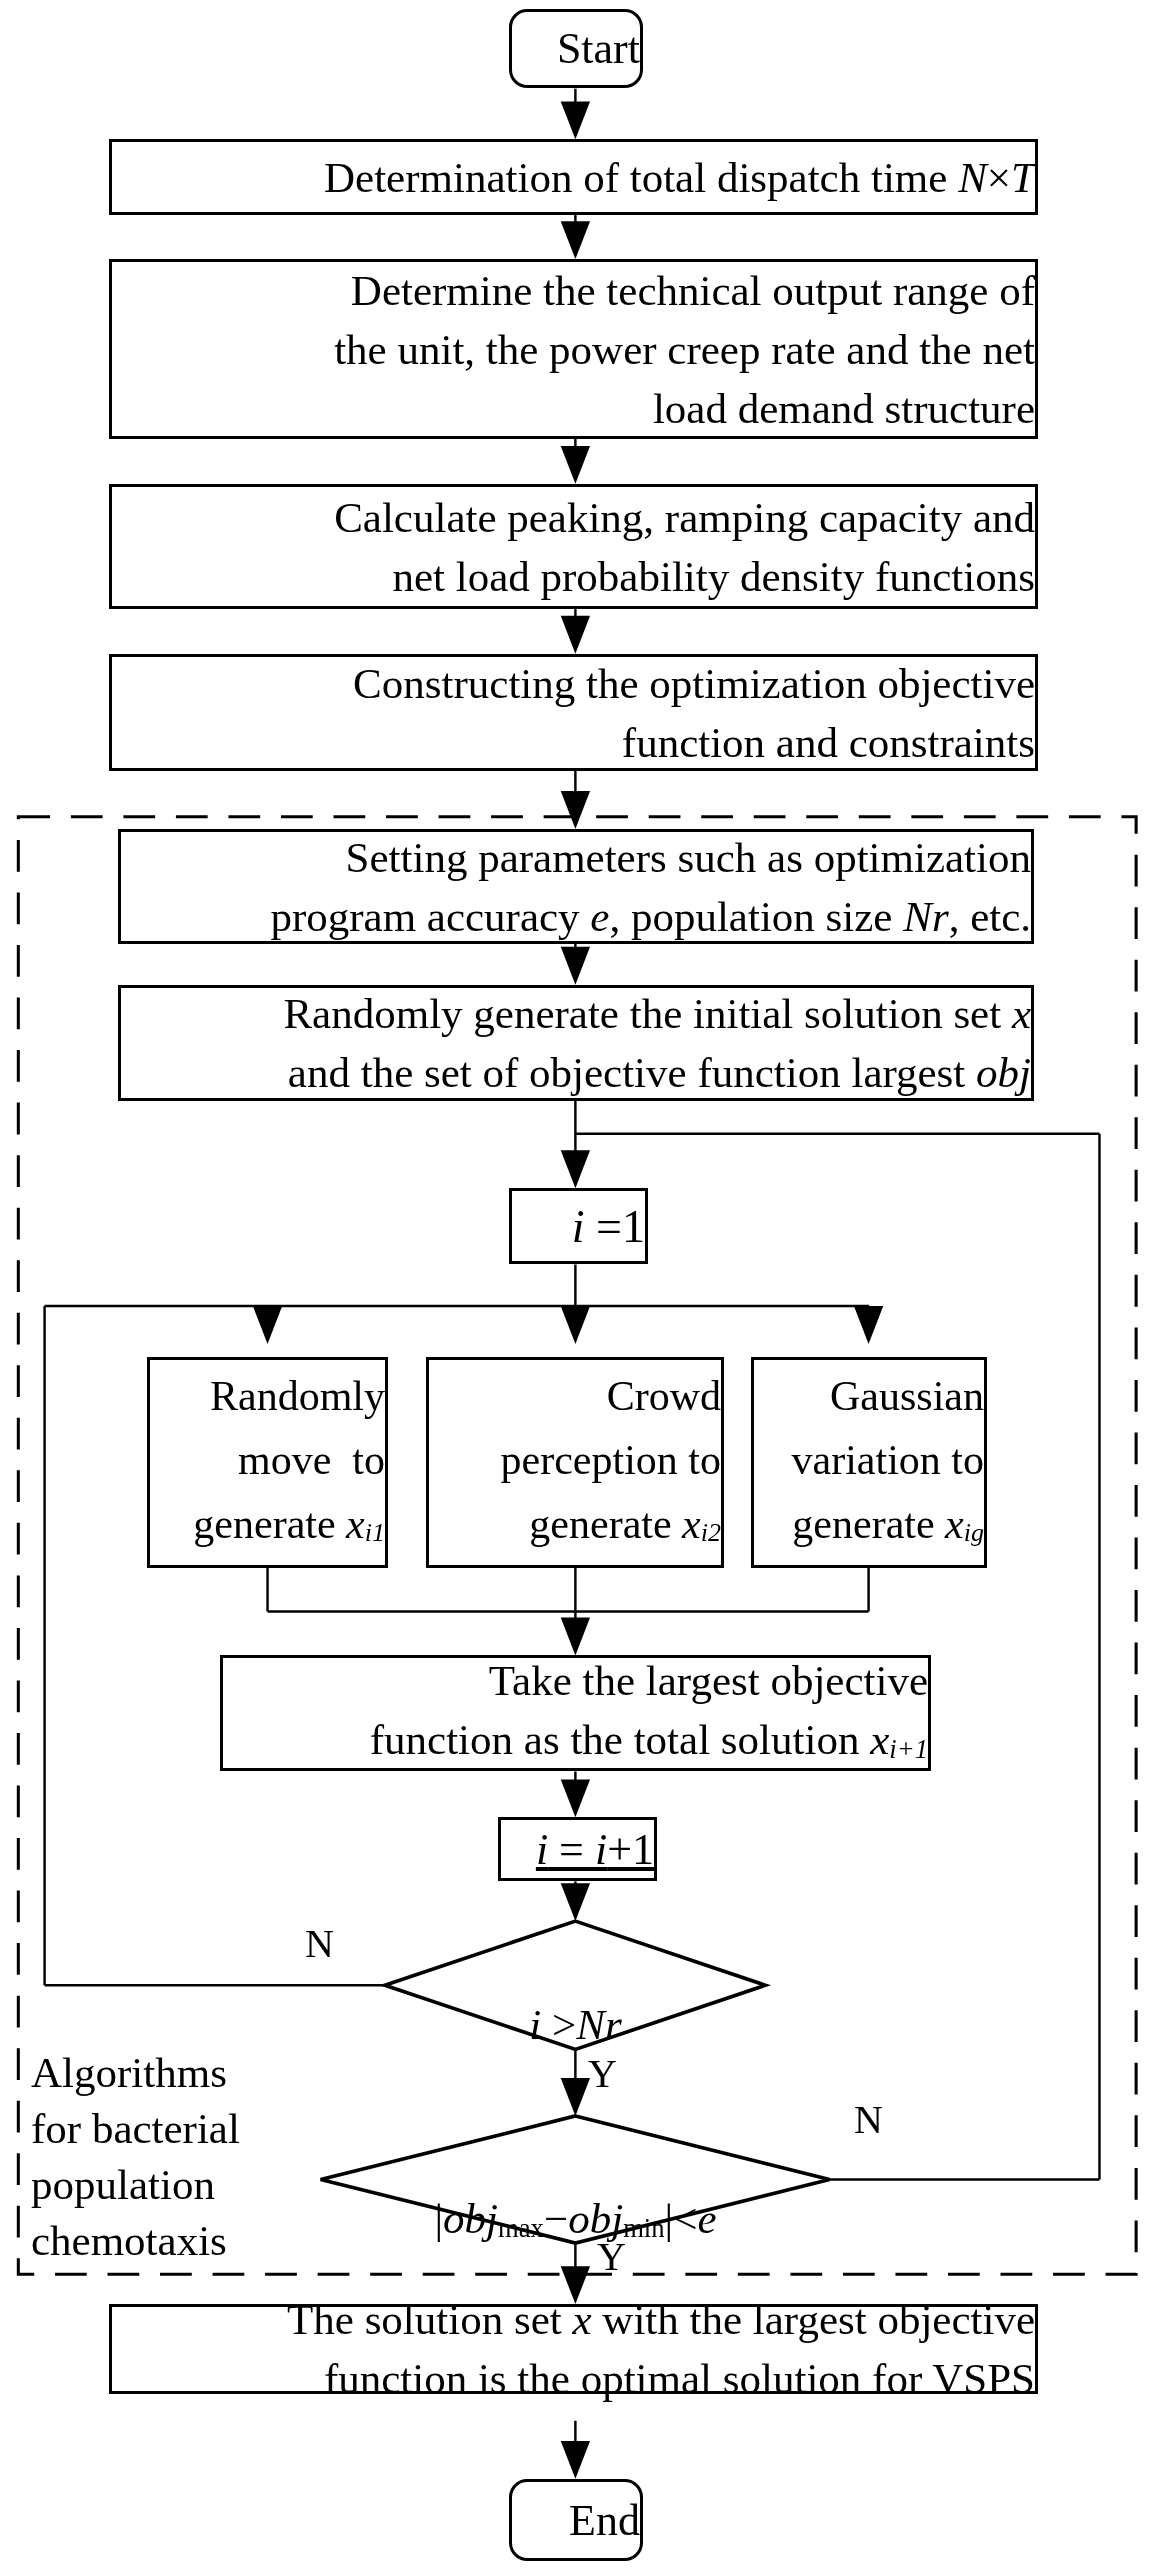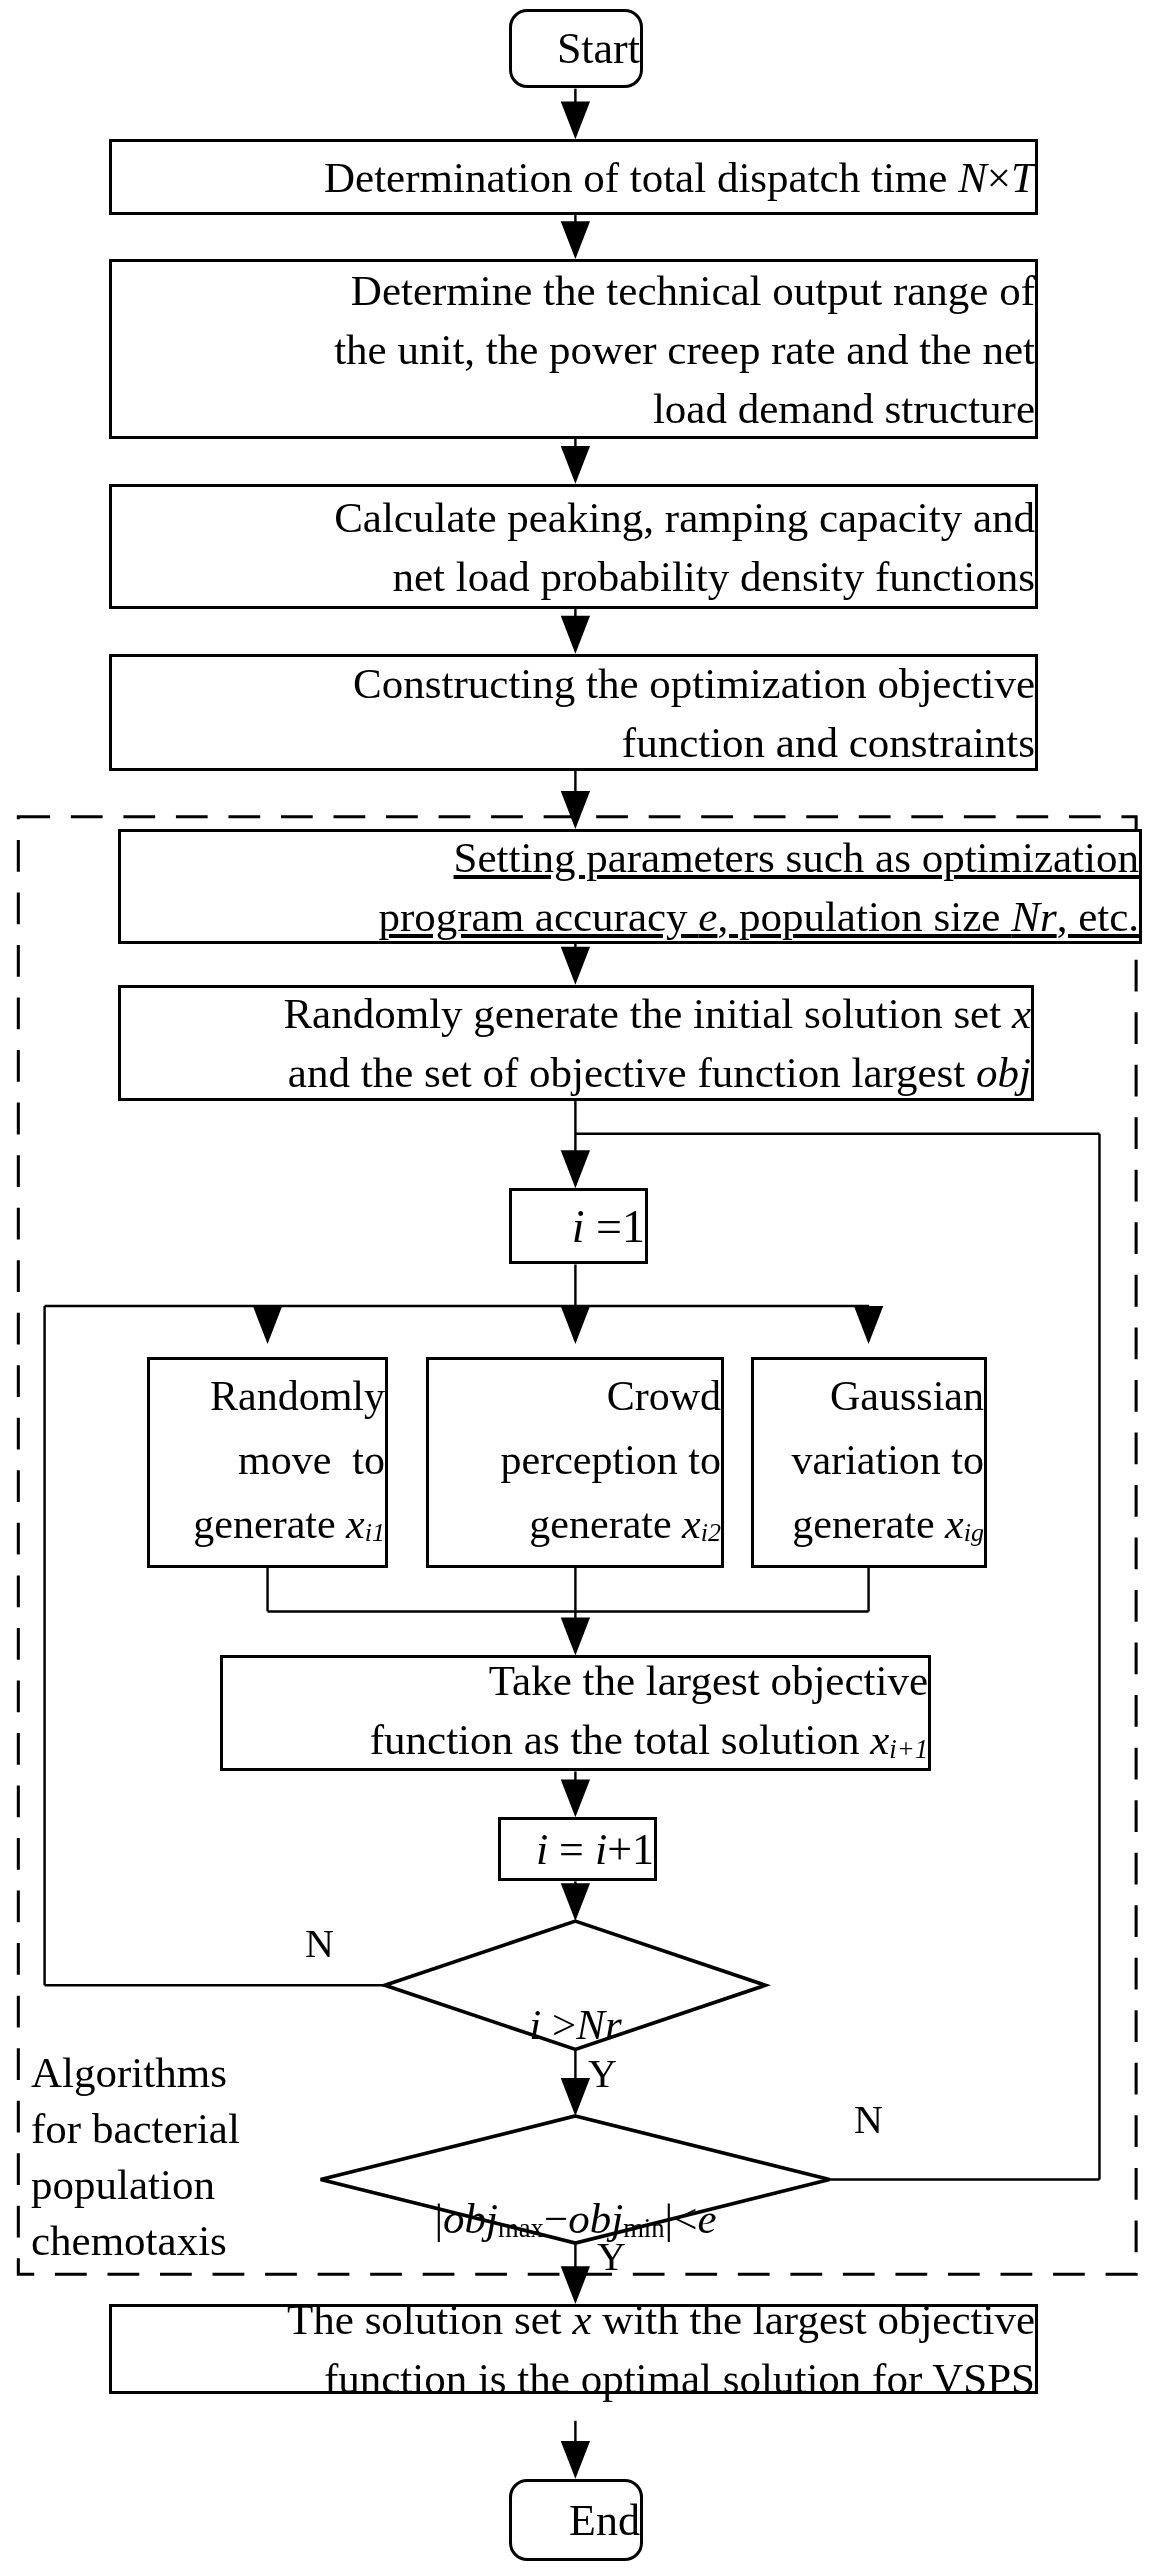--- a/index.html
+++ b/index.html
@@ -108,21 +108,21 @@
   <div class="node" style="left:109px;top:484px;width:929px;height:125px;">
       <div class="tline"><span>Calculate peaking, ramping capacity and</span></div>
       <div class="tline"><span>net load probability density functions</span></div>
     </div>
 
   <div class="node" style="left:109px;top:654px;width:929px;height:117px;">
       <div class="tline"><span>Constructing the optimization objective</span></div>
       <div class="tline"><span>function and constraints</span></div>
     </div>
 
-  <div class="node" style="left:118px;top:829px;width:1024px;height:115px;text-decoration:underline;">
+  <div class="node" style="left:118px;top:829px;width:916px;height:115px;">
       <div class="tline"><span>Setting parameters such as optimization</span></div>
       <div class="tline"><span>program accuracy </span><span class="it">e</span><span>, population size </span><span class="it">Nr</span><span>, etc.</span></div>
     </div>
 
   <div class="node" style="left:118px;top:985px;width:916px;height:116px;">
       <div class="tline"><span>Randomly generate the initial solution set </span><span class="it">x</span></div>
       <div class="tline"><span>and the set of objective function largest </span><span class="it">obj</span></div>
     </div>
 
   <div class="node smallbox" style="left:509px;top:1188px;width:139px;height:76px;">
@@ -145,21 +145,21 @@
       <div class="tline"><span>Gaussian</span></div>
       <div class="tline"><span>variation to</span></div>
       <div class="tline"><span>generate </span><span class="it">x</span><span class="it sb">ig</span></div>
     </div>
 
   <div class="node" style="left:220px;top:1655px;width:711px;height:116px;">
       <div class="tline"><span>Take the largest objective</span></div>
       <div class="tline"><span>function as the total solution </span><span class="it">x</span><span class="it sb">i+1</span></div>
     </div>
 
-  <div class="node" style="left:498px;top:1817px;width:159px;height:64px;font-size:44px;">
+  <div class="node" style="left:498px;top:1817px;width:159px;height:64px;font-size:44px;text-decoration:underline;">
       <div class="tline"><span class="it">i</span><span> = </span><span class="it">i</span><span>+1</span></div>
     </div>
 
   <div class="dtext" style="left:385px;top:1921px;width:381px;height:128px;">
       <div class="tline"><span class="it">i</span><span> &gt;</span><span class="it">Nr</span></div>
     </div>
 
   <div class="dtext" style="left:321px;top:2116px;width:509px;height:127px;">
       <div class="tline"><span>|</span><span class="it">obj</span><span class="sb">max</span><span>−</span><span class="it">obj</span><span class="sb">min</span><span>|&lt;</span><span class="it">e</span></div>
     </div>

